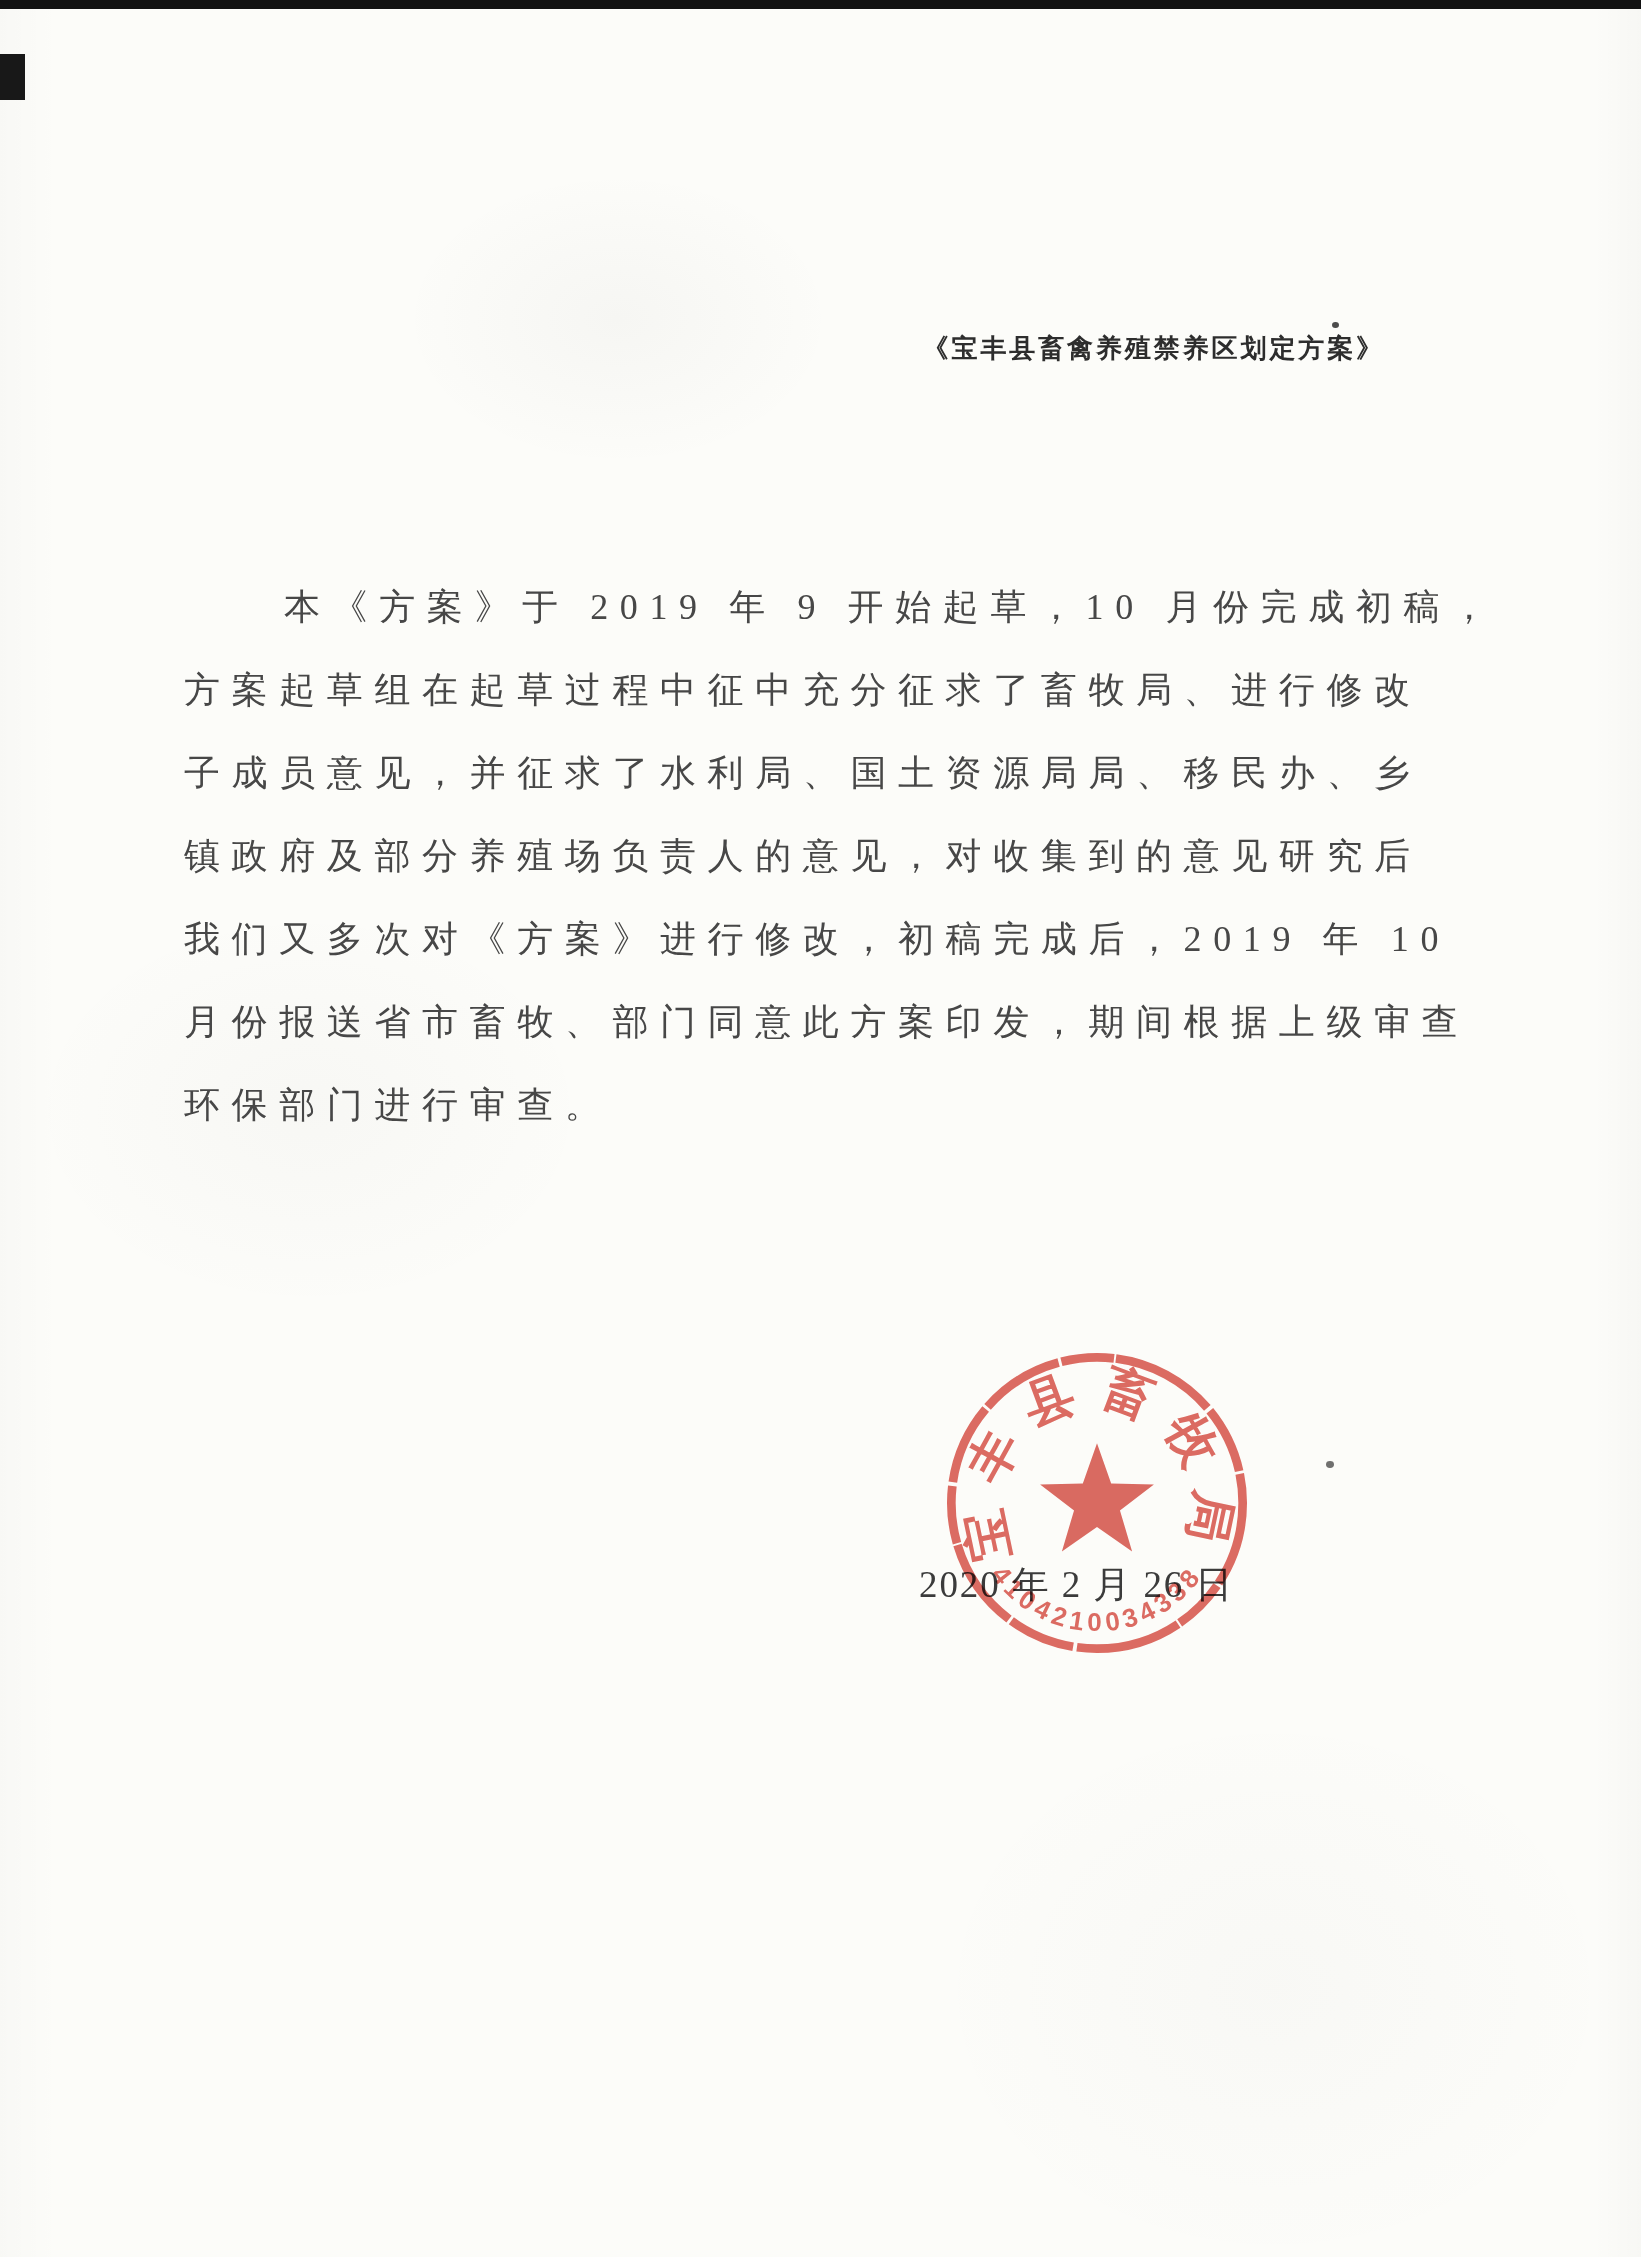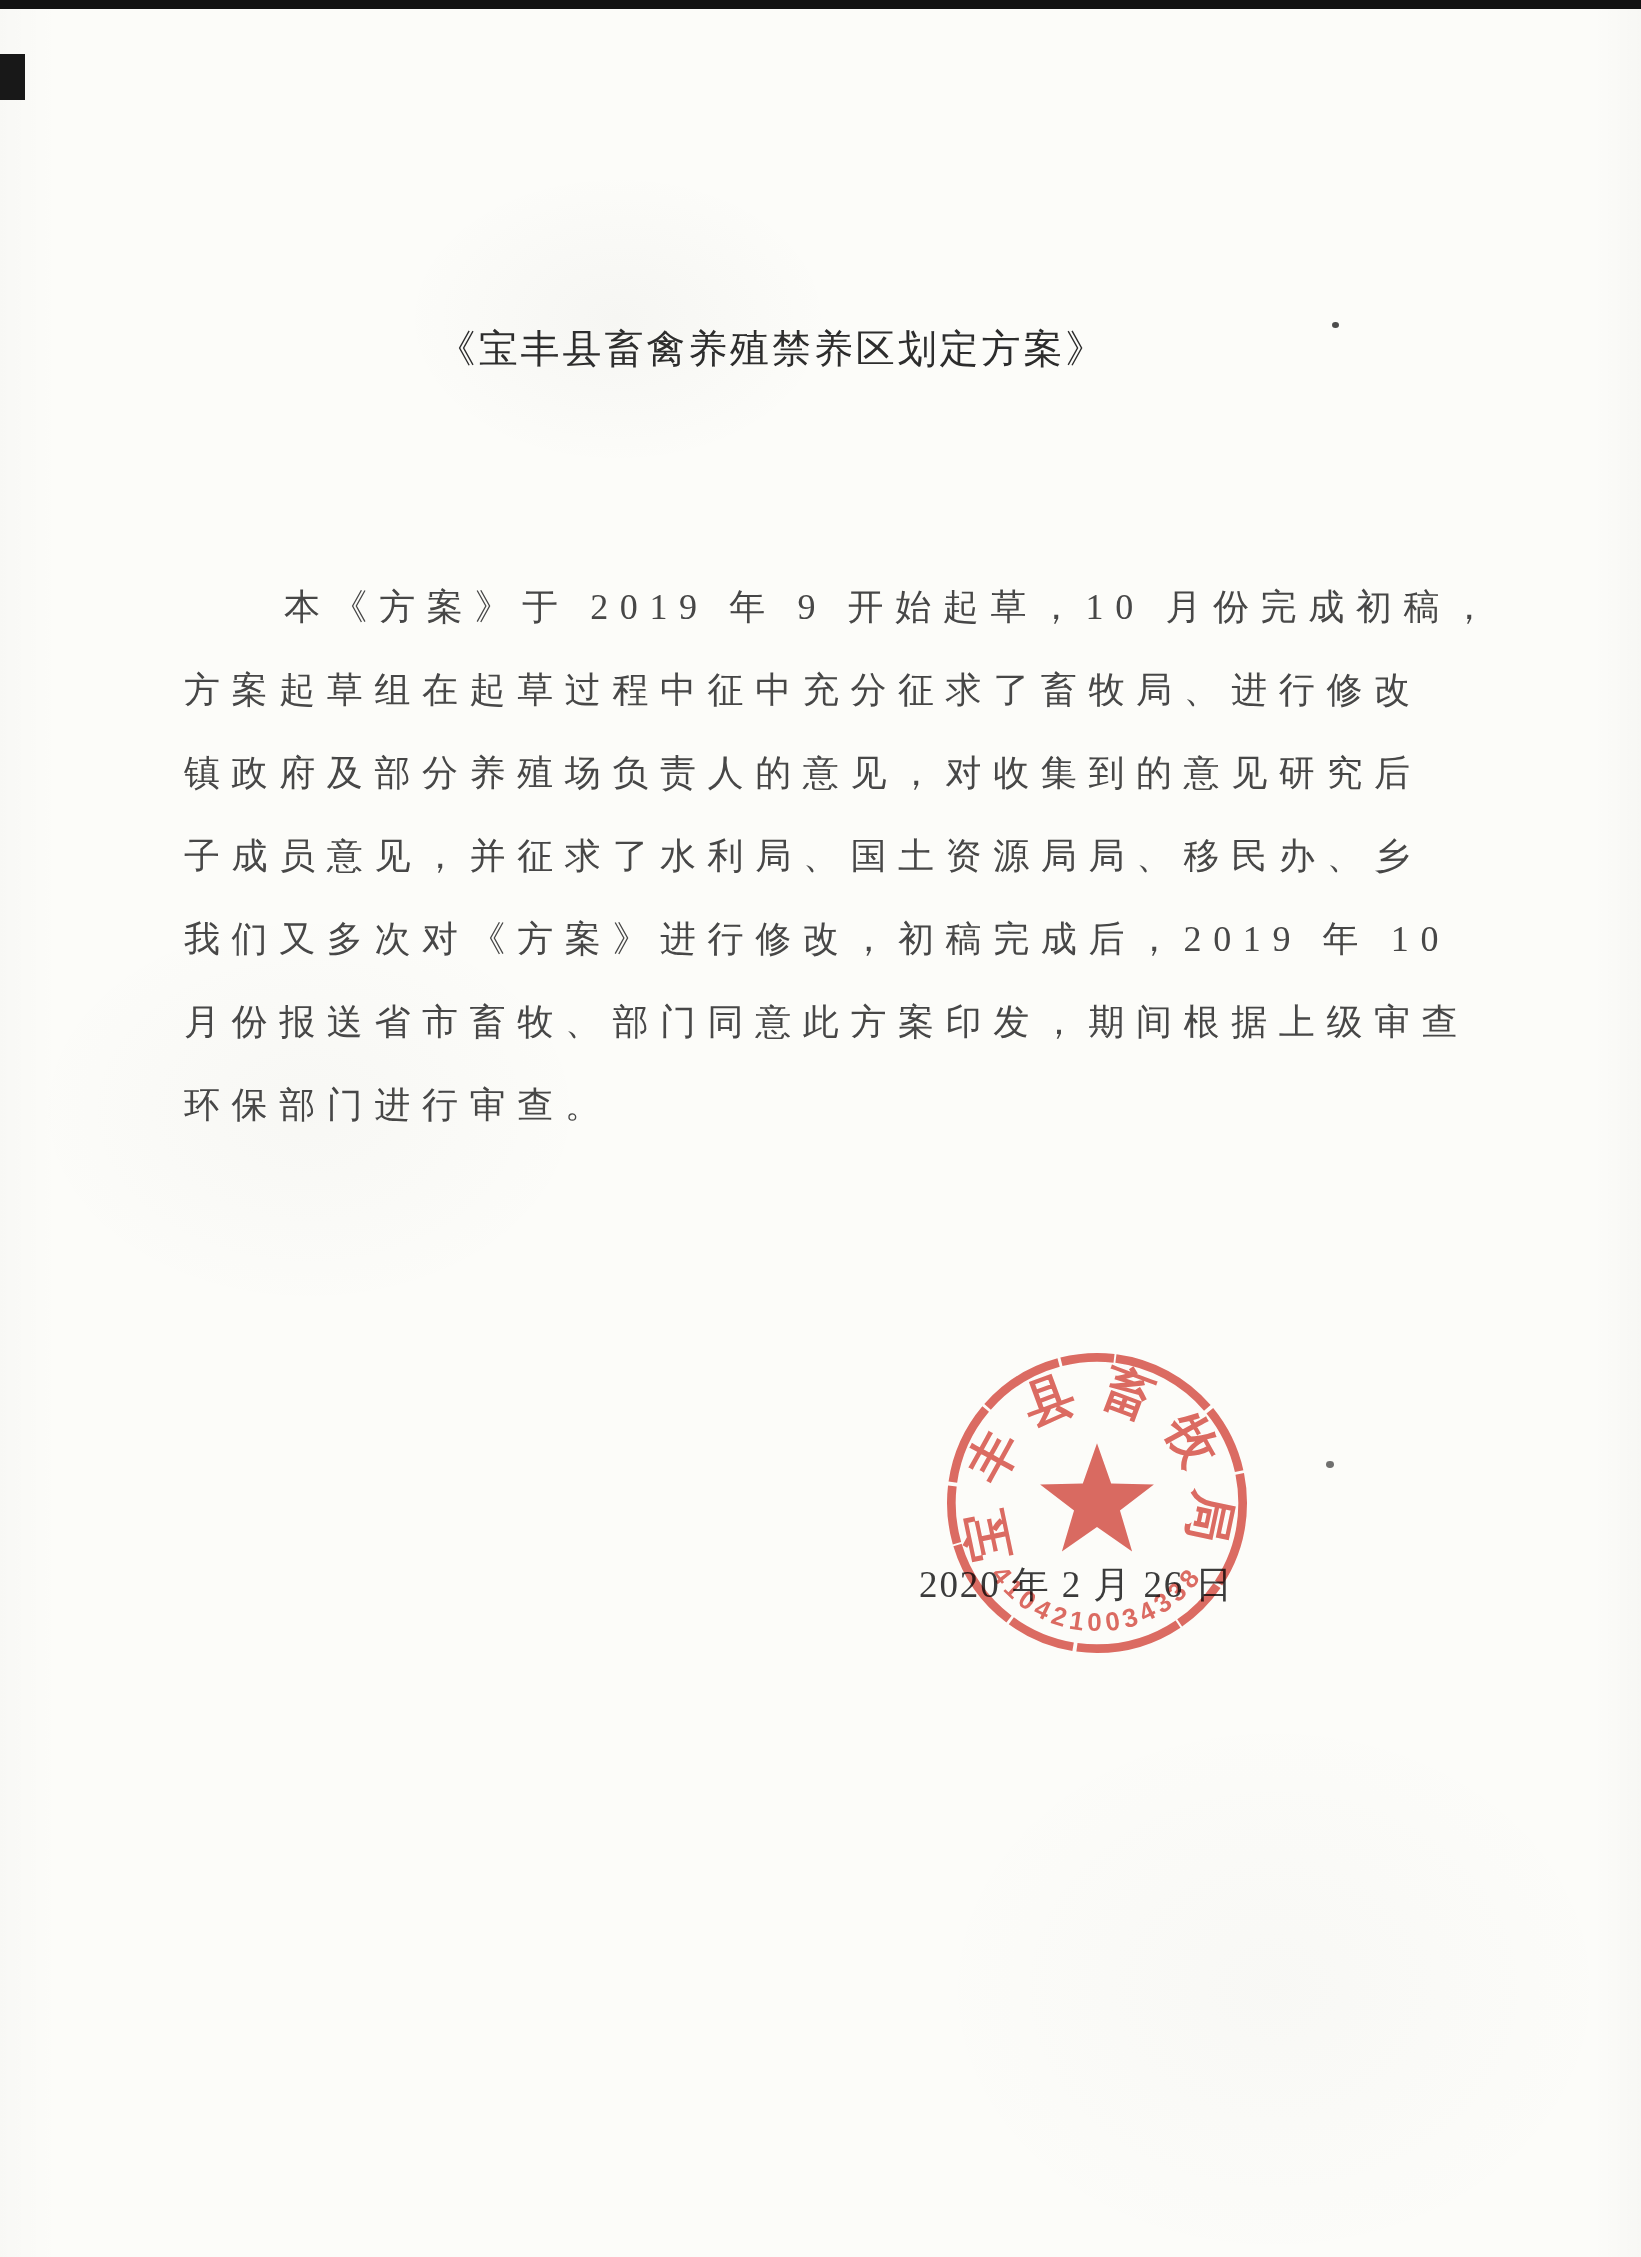--- a/index.html
+++ b/index.html
@@ -43,24 +43,24 @@
     background: #4c4c4c;
     border-radius: 50%;
   }
   .speck-a { left: 1332px; top: 322px; width: 6.8px; height: 5.8px; }
   .speck-b { left: 1326px; top: 1461px; width: 7.7px; height: 6.8px; opacity: .8; }
   .title-block {
     position: absolute;
     left: 159px;
     top: 307px;
     width: 1226px;
-    text-align: center;
+    text-align: right;
     color: #2d2d2d;
-    font-weight: normal;
-    font-size: 39px;
+    font-weight: bold;
+    font-size: 26px;
     letter-spacing: 2.9px;
   }
   .title-line { height: 83px; line-height: 83px; white-space: nowrap; }
   .body-block {
     position: absolute;
     left: 159px;
     top: 566px;
     width: 1265px;
     font-size: 36px;
     color: #474747;
@@ -109,22 +109,22 @@
   <div class="speck speck-a"></div>
   <div class="speck speck-b"></div>
 
   <div class="title-block">
     <div class="title-line">《宝丰县畜禽养殖禁养区划定方案》</div>
   </div>
 
   <div class="body-block">
     <div class="body-line first">本《方案》于 2019 年 9 开始起草，10 月份完成初稿，</div>
     <div class="body-line">方案起草组在起草过程中征中充分征求了畜牧局、进行修改</div>
+    <div class="body-line">子成员意见，并征求了水利局、国土资源局局、移民办、乡</div>
     <div class="body-line">镇政府及部分养殖场负责人的意见，对收集到的意见研究后</div>
-    <div class="body-line">子成员意见，并征求了水利局、国土资源局局、移民办、乡</div>
     <div class="body-line">我们又多次对《方案》进行修改，初稿完成后，2019 年 10</div>
     <div class="body-line">月份报送省市畜牧、部门同意此方案印发，期间根据上级审查</div>
     <div class="body-line">环保部门进行审查。</div>
   </div>
 
   <div class="date-line">2020 年 2 月 26 日</div>
 
   <svg class="stamp" width="328" height="328" viewBox="0 0 340 340">
     <defs>
       <path id="arcTop" d="M 83.4 220 A 100 100 0 1 1 256.6 220" fill="none"></path>

